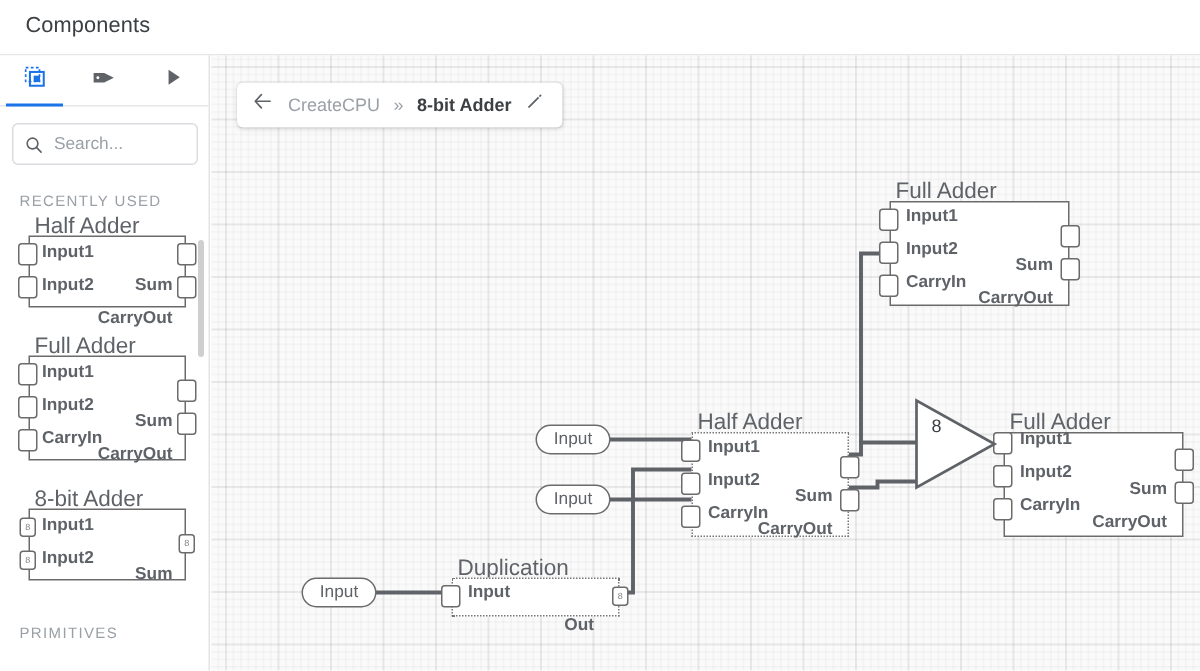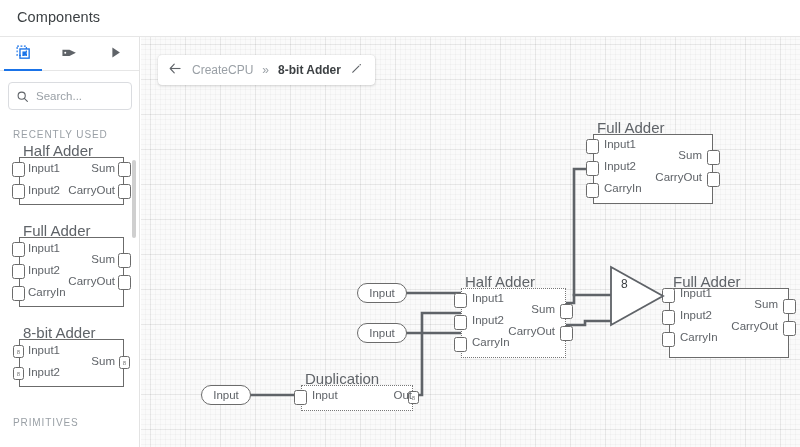--- a/index.html
+++ b/index.html
@@ -101,24 +101,24 @@
   }
   .pin.bus {
     width: 11px; height: 13px;
     display: flex; align-items: center; justify-content: center;
     font-size: 6px; color: #7a7a7a;
   }
   .pin.left  { left: -7px; }
   .pin.right { right: -7px; }
   .pinlabel {
     position: absolute;
-    font-size: 11.5px; color: #5f6368; white-space: nowrap;
+    font-size: 11.5px; color: #5f6368; white-space: nowrap; font-weight: bold;
   }
   .pinlabel.l { text-align: left; }
-  .pinlabel.r { text-align: center; }
+  .pinlabel.r { text-align: center; margin-top: 22px; }
 
   
   #canvas {
     position: absolute; left: 141px; top: 37px;
     width: 659px; height: 410px;
     background-color: #fafafa;
     background-image:
       linear-gradient(to right, rgba(0,0,0,.055) 1px, transparent 1px),
       linear-gradient(to bottom, rgba(0,0,0,.055) 1px, transparent 1px),
       linear-gradient(to right, rgba(0,0,0,.022) 1px, transparent 1px),
@@ -342,21 +342,21 @@
     <div class="pinlabel r" style="right:11px; top:10px;">Sum</div>
     <div class="pinlabel r" style="right:11px; top:32px;">CarryOut</div>
   </div>
 
   <div class="chip" style="left:160px; top:348px; width:112px; height:26px;">
     <div class="chip-name">Duplication</div>
     <div class="chip-body selected"></div>
     <div class="pin left" style="top:5px;"></div>
     <div class="pin bus right" style="top:6px; right:-6px;">8</div>
     <div class="pinlabel l" style="left:11px; top:4px;">Input</div>
-    <div class="pinlabel r" style="right:1px; top:4px;padding-left:48px;">Out</div>
+    <div class="pinlabel r" style="right:17px; top:4px;padding-left:48px;">Out</div>
   </div>
 
   <div class="io-pill" style="left:216px; top:246px;">Input</div>
   <div class="io-pill" style="left:216px; top:286px;">Input</div>
   <div class="io-pill" style="left:60px; top:348px;">Input</div>
 
   <div id="widener" style="left:460px; top:228px; width:66px; height:62px;">
     <svg width="66" height="62" viewBox="0 0 66 62">
       <polygon points="10,2 10,60 62,31" fill="#ffffff" stroke="#5f6368" stroke-width="1.8" stroke-linejoin="miter"></polygon>
     </svg>

